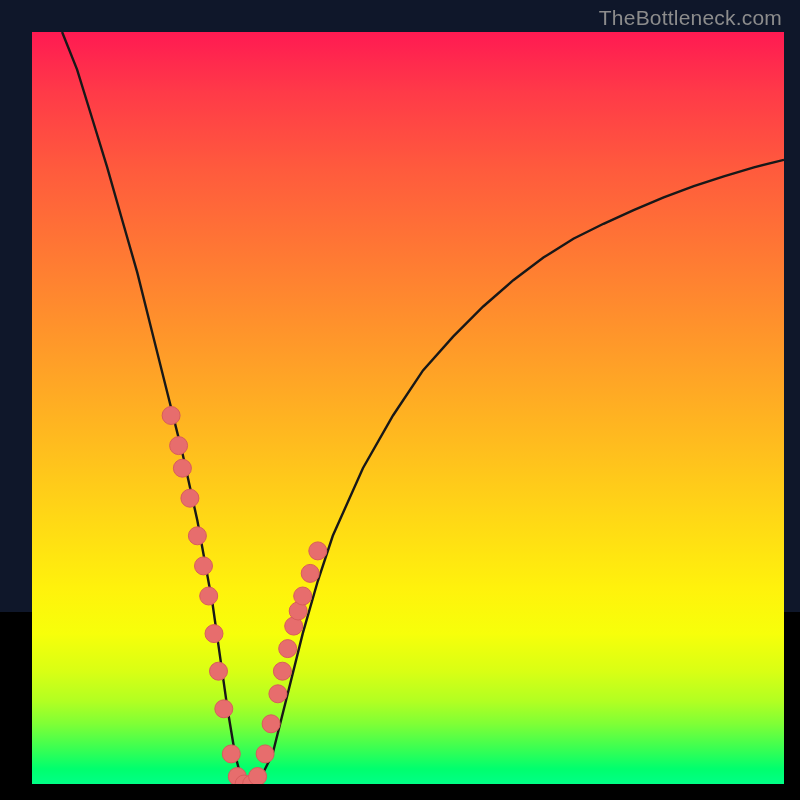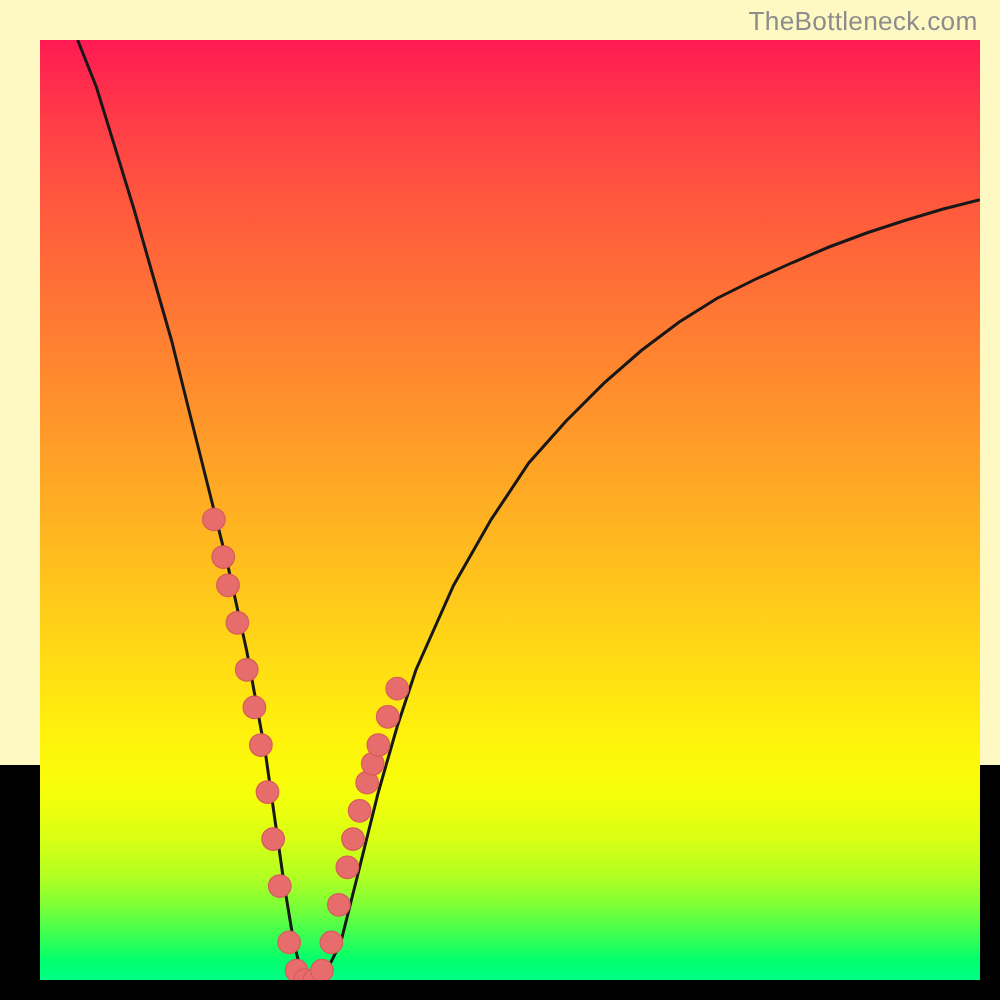--- a/index.html
+++ b/index.html
@@ -8,21 +8,21 @@
     width: 800px;
     height: 800px;
     overflow: hidden;
     background: #000;
     font-family: Arial, Helvetica, sans-serif;
   }
   .frame {
     position: absolute;
     left: 0; top: 0;
     width: 800px; height: 612px;
-    background: #fef9c3;
+    background: #0f172a;
     text-align: center;
   }
   .plot {
     position: absolute;
     left: 32px;
     top: 32px;
     width: 752px;
     height: 752px;
     background: linear-gradient(to bottom,
       #ff1a52 0%,

